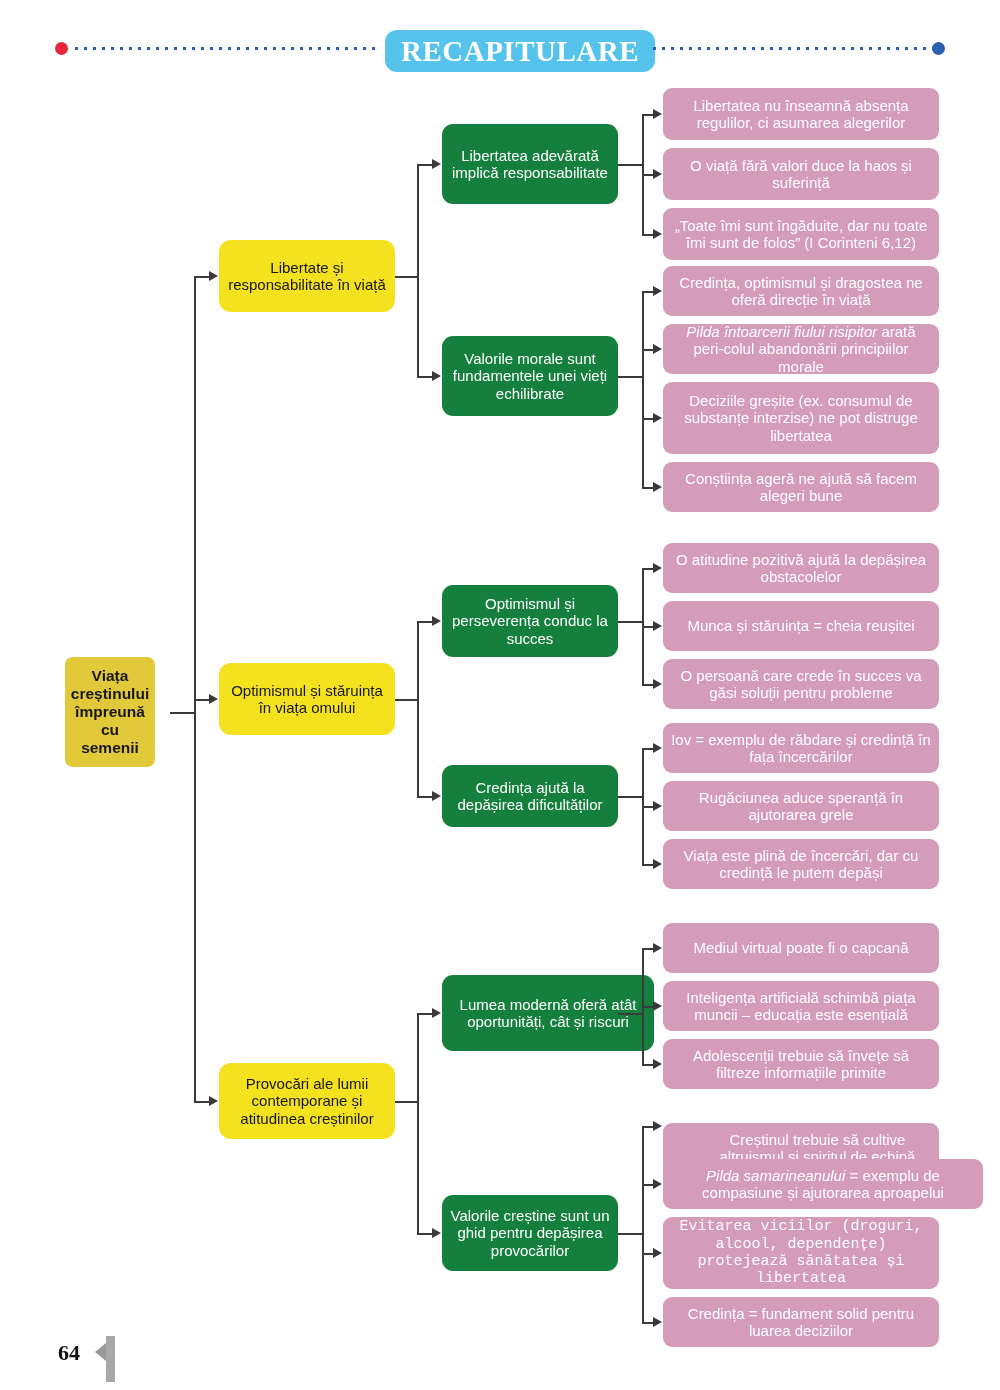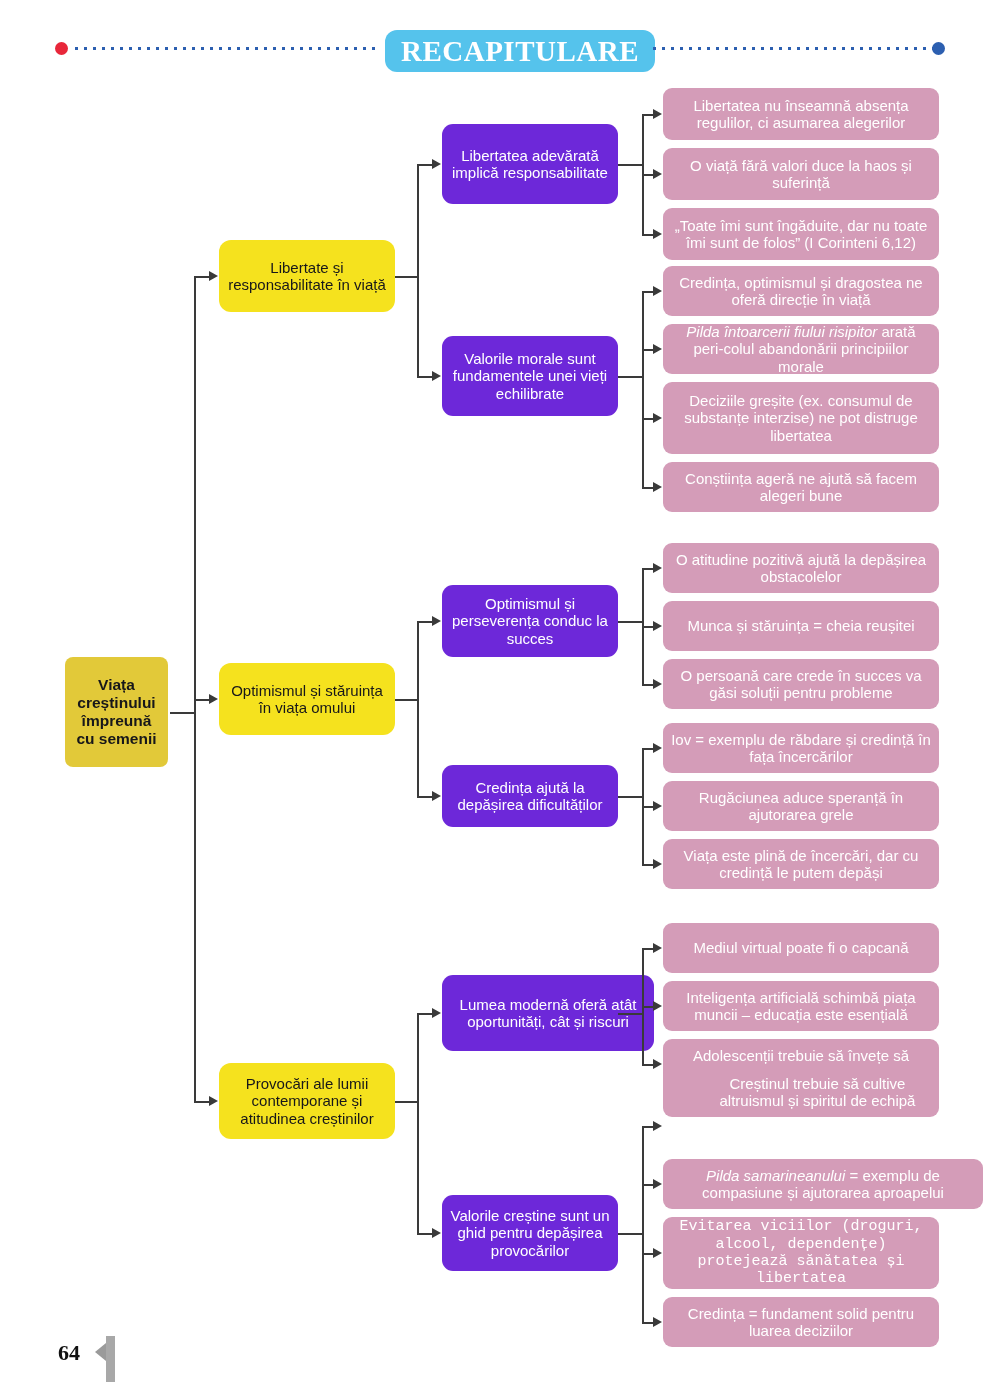--- a/index.html
+++ b/index.html
@@ -30,21 +30,21 @@
   }
 
   
   .node{position:absolute;box-sizing:border-box;display:flex;
         align-items:center;justify-content:center;text-align:center;
         border-radius:9px;padding:4px 7px;line-height:1.16;}
   .node span{display:block;}
 
   .root{background:#e2c939;color:#17171a;font-weight:bold;font-size:15.5px;border-radius:8px;}
   .lvl1{background:#f5e21e;color:#17171a;font-size:15px;border-radius:12px;}
-  .lvl2{background:#6d28d9;color:#ffffff;font-size:15px;border-radius:11px;}
+  .lvl2{background:#15803d;color:#ffffff;font-size:15px;border-radius:11px;}
   .lvl3{background:#d49cb8;color:#ffffff;font-size:15px;border-radius:9px;}
   .lvl3 i{font-style:italic;}
 
   
   .ln{position:absolute;background:#3a3a3a;}
   .lnh{height:1.6px;}
   .lnv{width:1.6px;}
   .arrow{position:absolute;width:0;height:0;
      border-top:5.5px solid transparent;border-bottom:5.5px solid transparent;
      border-left:9px solid #3a3a3a;}
@@ -64,21 +64,21 @@
   <div class="dot red"></div>
   <div class="dotline l"></div>
   <div id="title-pill">
     <span>RECAPITULARE</span>
   </div>
   <div class="dotline r"></div>
   <div class="dot blue"></div>
 </div>
 
 <div id="diagram">
-    <div class="node root" style="left: 65px; top: 657px; width: 103px; height: 110px;">
+    <div class="node root" style="left: 65px; top: 657px; width: 90px; height: 110px;">
       <span>Viața creștinului împreună cu semenii</span>
     </div>
     <div class="ln lnh" style="left: 170px; top: 712px; width: 24px;"></div>
     <div class="node lvl1" style="left: 219px; top: 240px; width: 176px; height: 72px;">
       <span>Libertate și responsabilitate în viață</span>
     </div>
     <div class="ln lnh" style="left: 194px; top: 276px; width: 15px;"></div>
     <div class="arrow" style="left: 209px; top: 270.5px;"></div>
     <div class="ln lnh" style="left: 395px; top: 276px; width: 22px;"></div>
     <div class="node lvl2" style="left: 442px; top: 124px; width: 176px; height: 80px;">
@@ -209,21 +209,21 @@
     </div>
     <div class="ln lnh" style="left: 642px; top: 1064px; width: 11px;"></div>
     <div class="arrow" style="left: 653px; top: 1058.5px;"></div>
     <div class="ln lnv" style="left: 642px; top: 948px; height: 116px;"></div>
     <div class="node lvl2" style="left: 442px; top: 1195px; width: 176px; height: 76px;">
       <span>Valorile creștine sunt un ghid pentru depășirea provocărilor</span>
     </div>
     <div class="ln lnh" style="left: 417px; top: 1233px; width: 15px;"></div>
     <div class="arrow" style="left: 432px; top: 1227.5px;"></div>
     <div class="ln lnh" style="left: 618px; top: 1233px; width: 24px;"></div>
-    <div class="node lvl3" style="left: 663px; top: 1067px; width: 276px; height: 50px; padding-left: 40px;">
+    <div class="node lvl3" style="left: 663px; top: 1123px; width: 276px; height: 50px; padding-left: 40px;">
       <span>Creștinul trebuie să cultive altruismul și spiritul de echipă</span>
     </div>
     <div class="ln lnh" style="left: 642px; top: 1126px; width: 11px;"></div>
     <div class="arrow" style="left: 653px; top: 1120.5px;"></div>
     <div class="node lvl3" style="left: 663px; top: 1159px; width: 320px; height: 50px;">
       <span><i>Pilda samarineanului</i> = exemplu de compasiune și ajutorarea aproapelui</span>
     </div>
     <div class="ln lnh" style="left: 642px; top: 1184px; width: 11px;"></div>
     <div class="arrow" style="left: 653px; top: 1178.5px;"></div>
     <div class="node lvl3" style="left: 663px; top: 1217px; width: 276px; height: 72px; font-family: Liberation Mono, monospace;">

